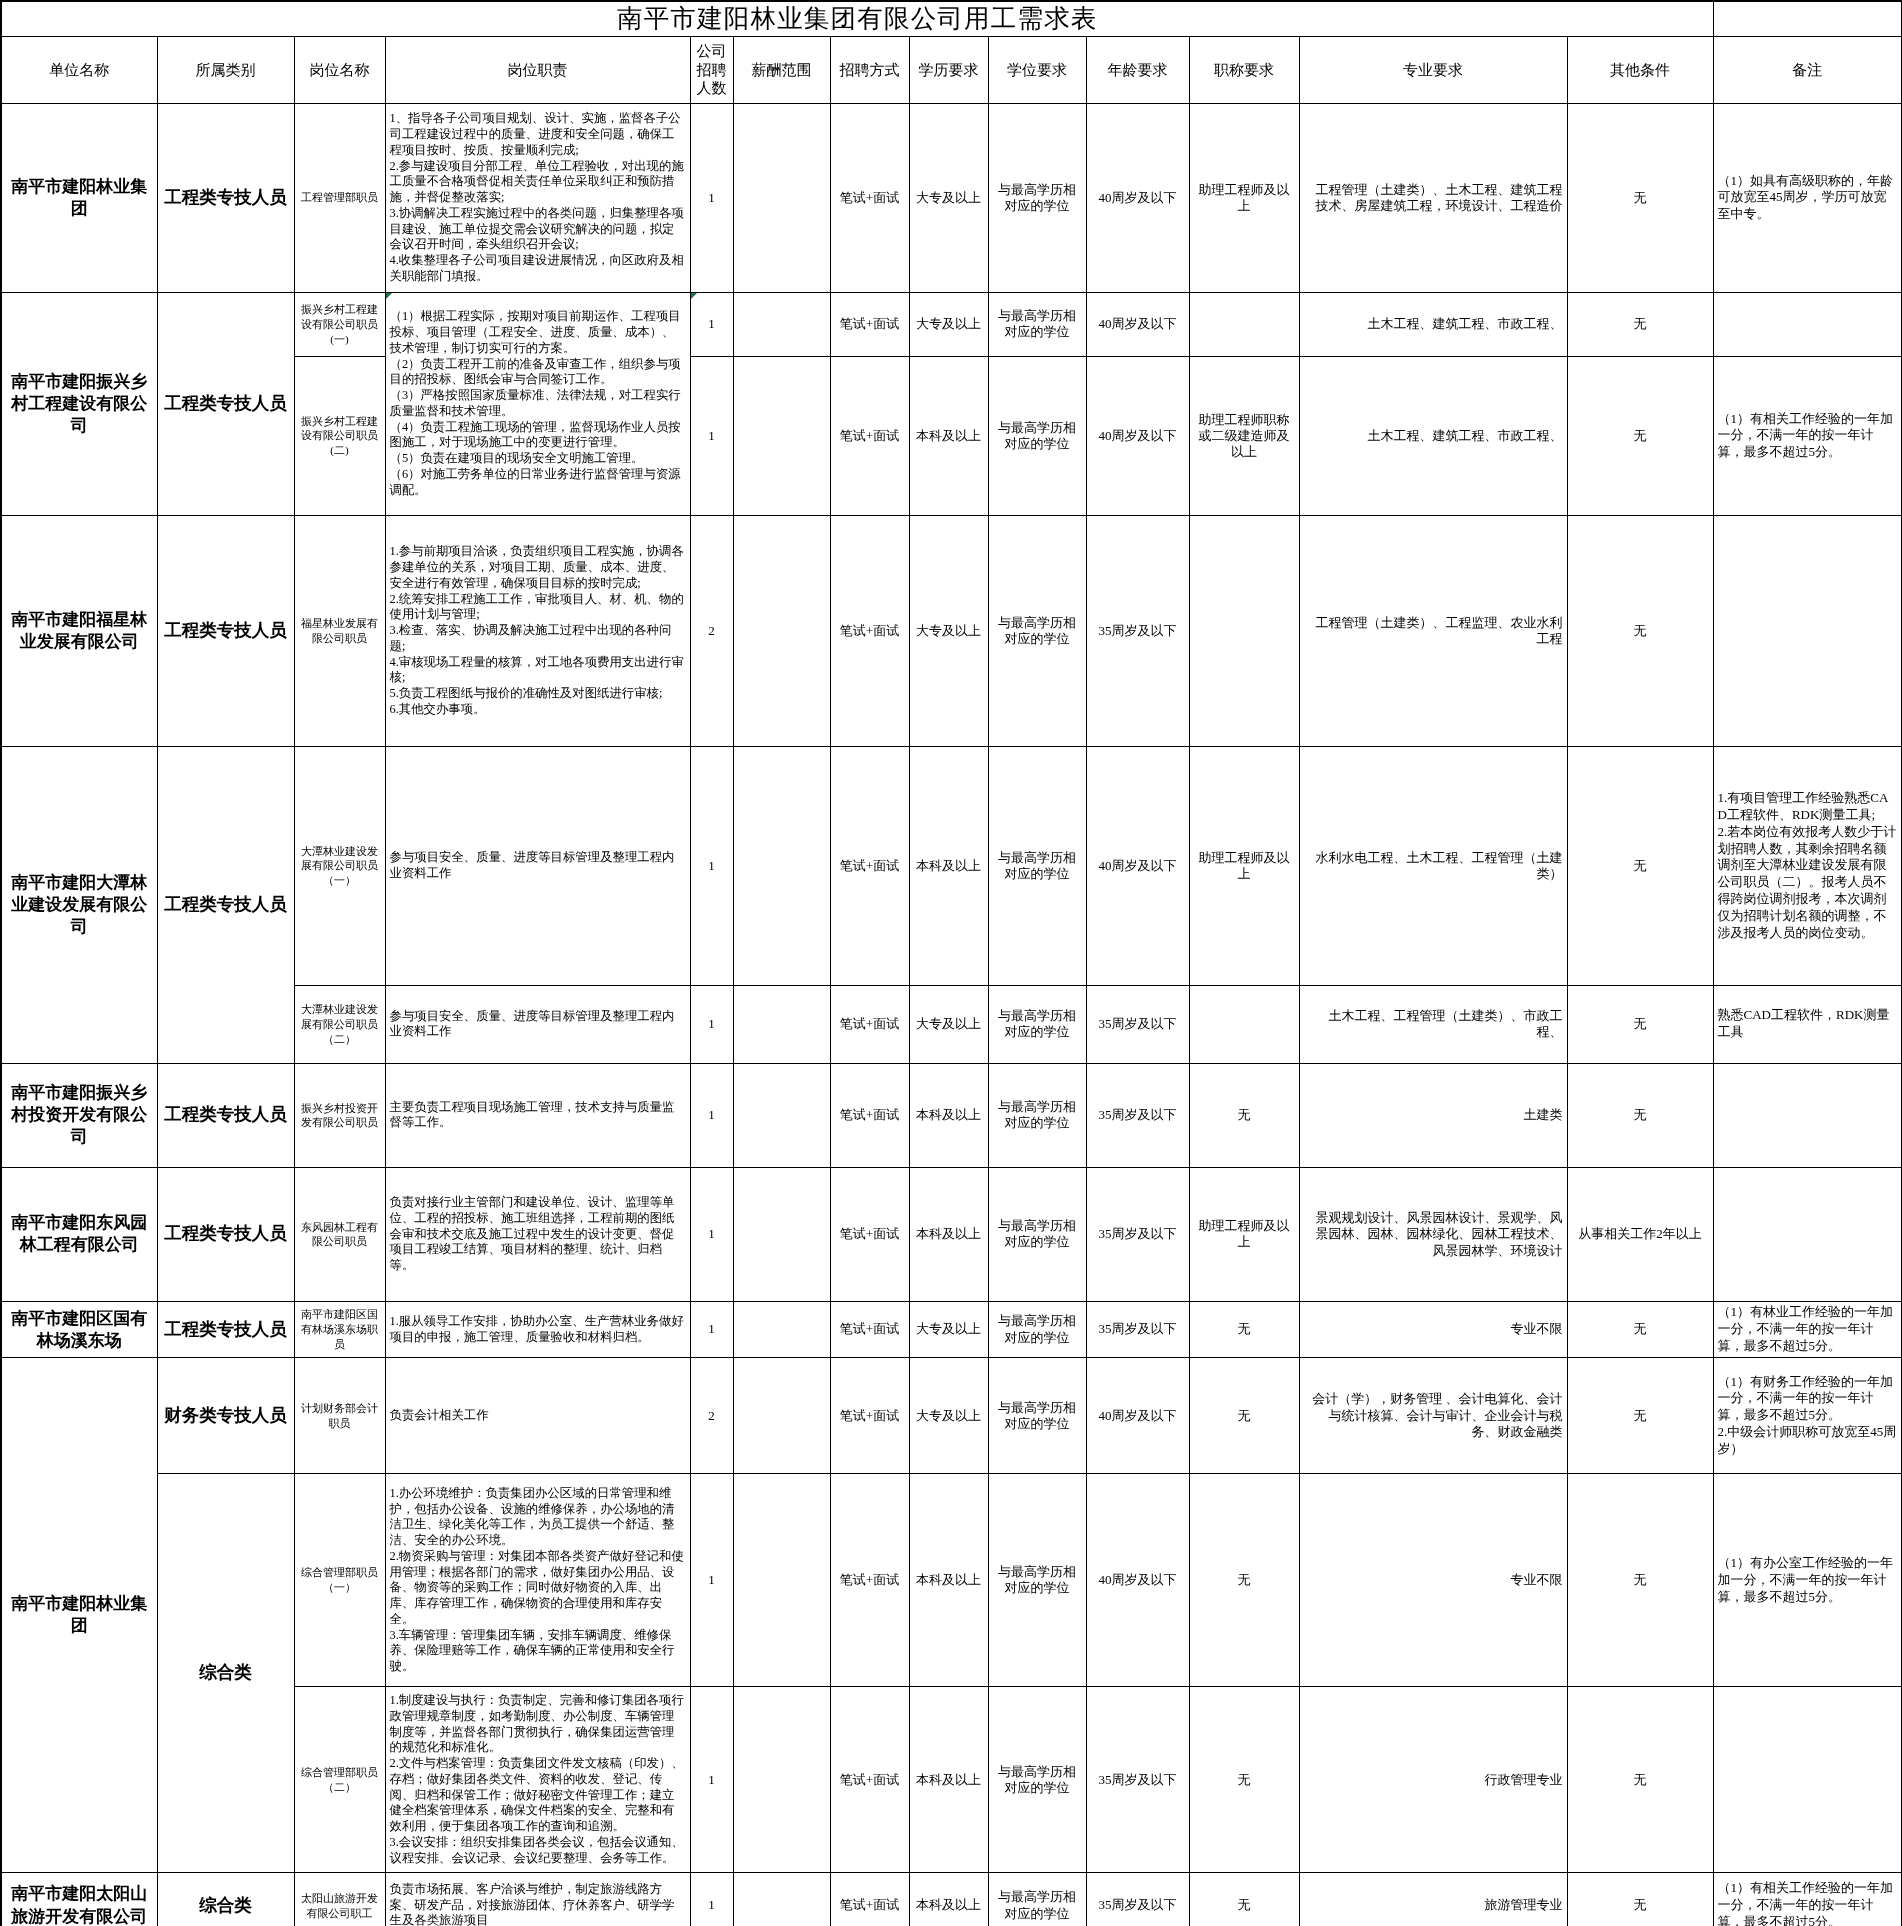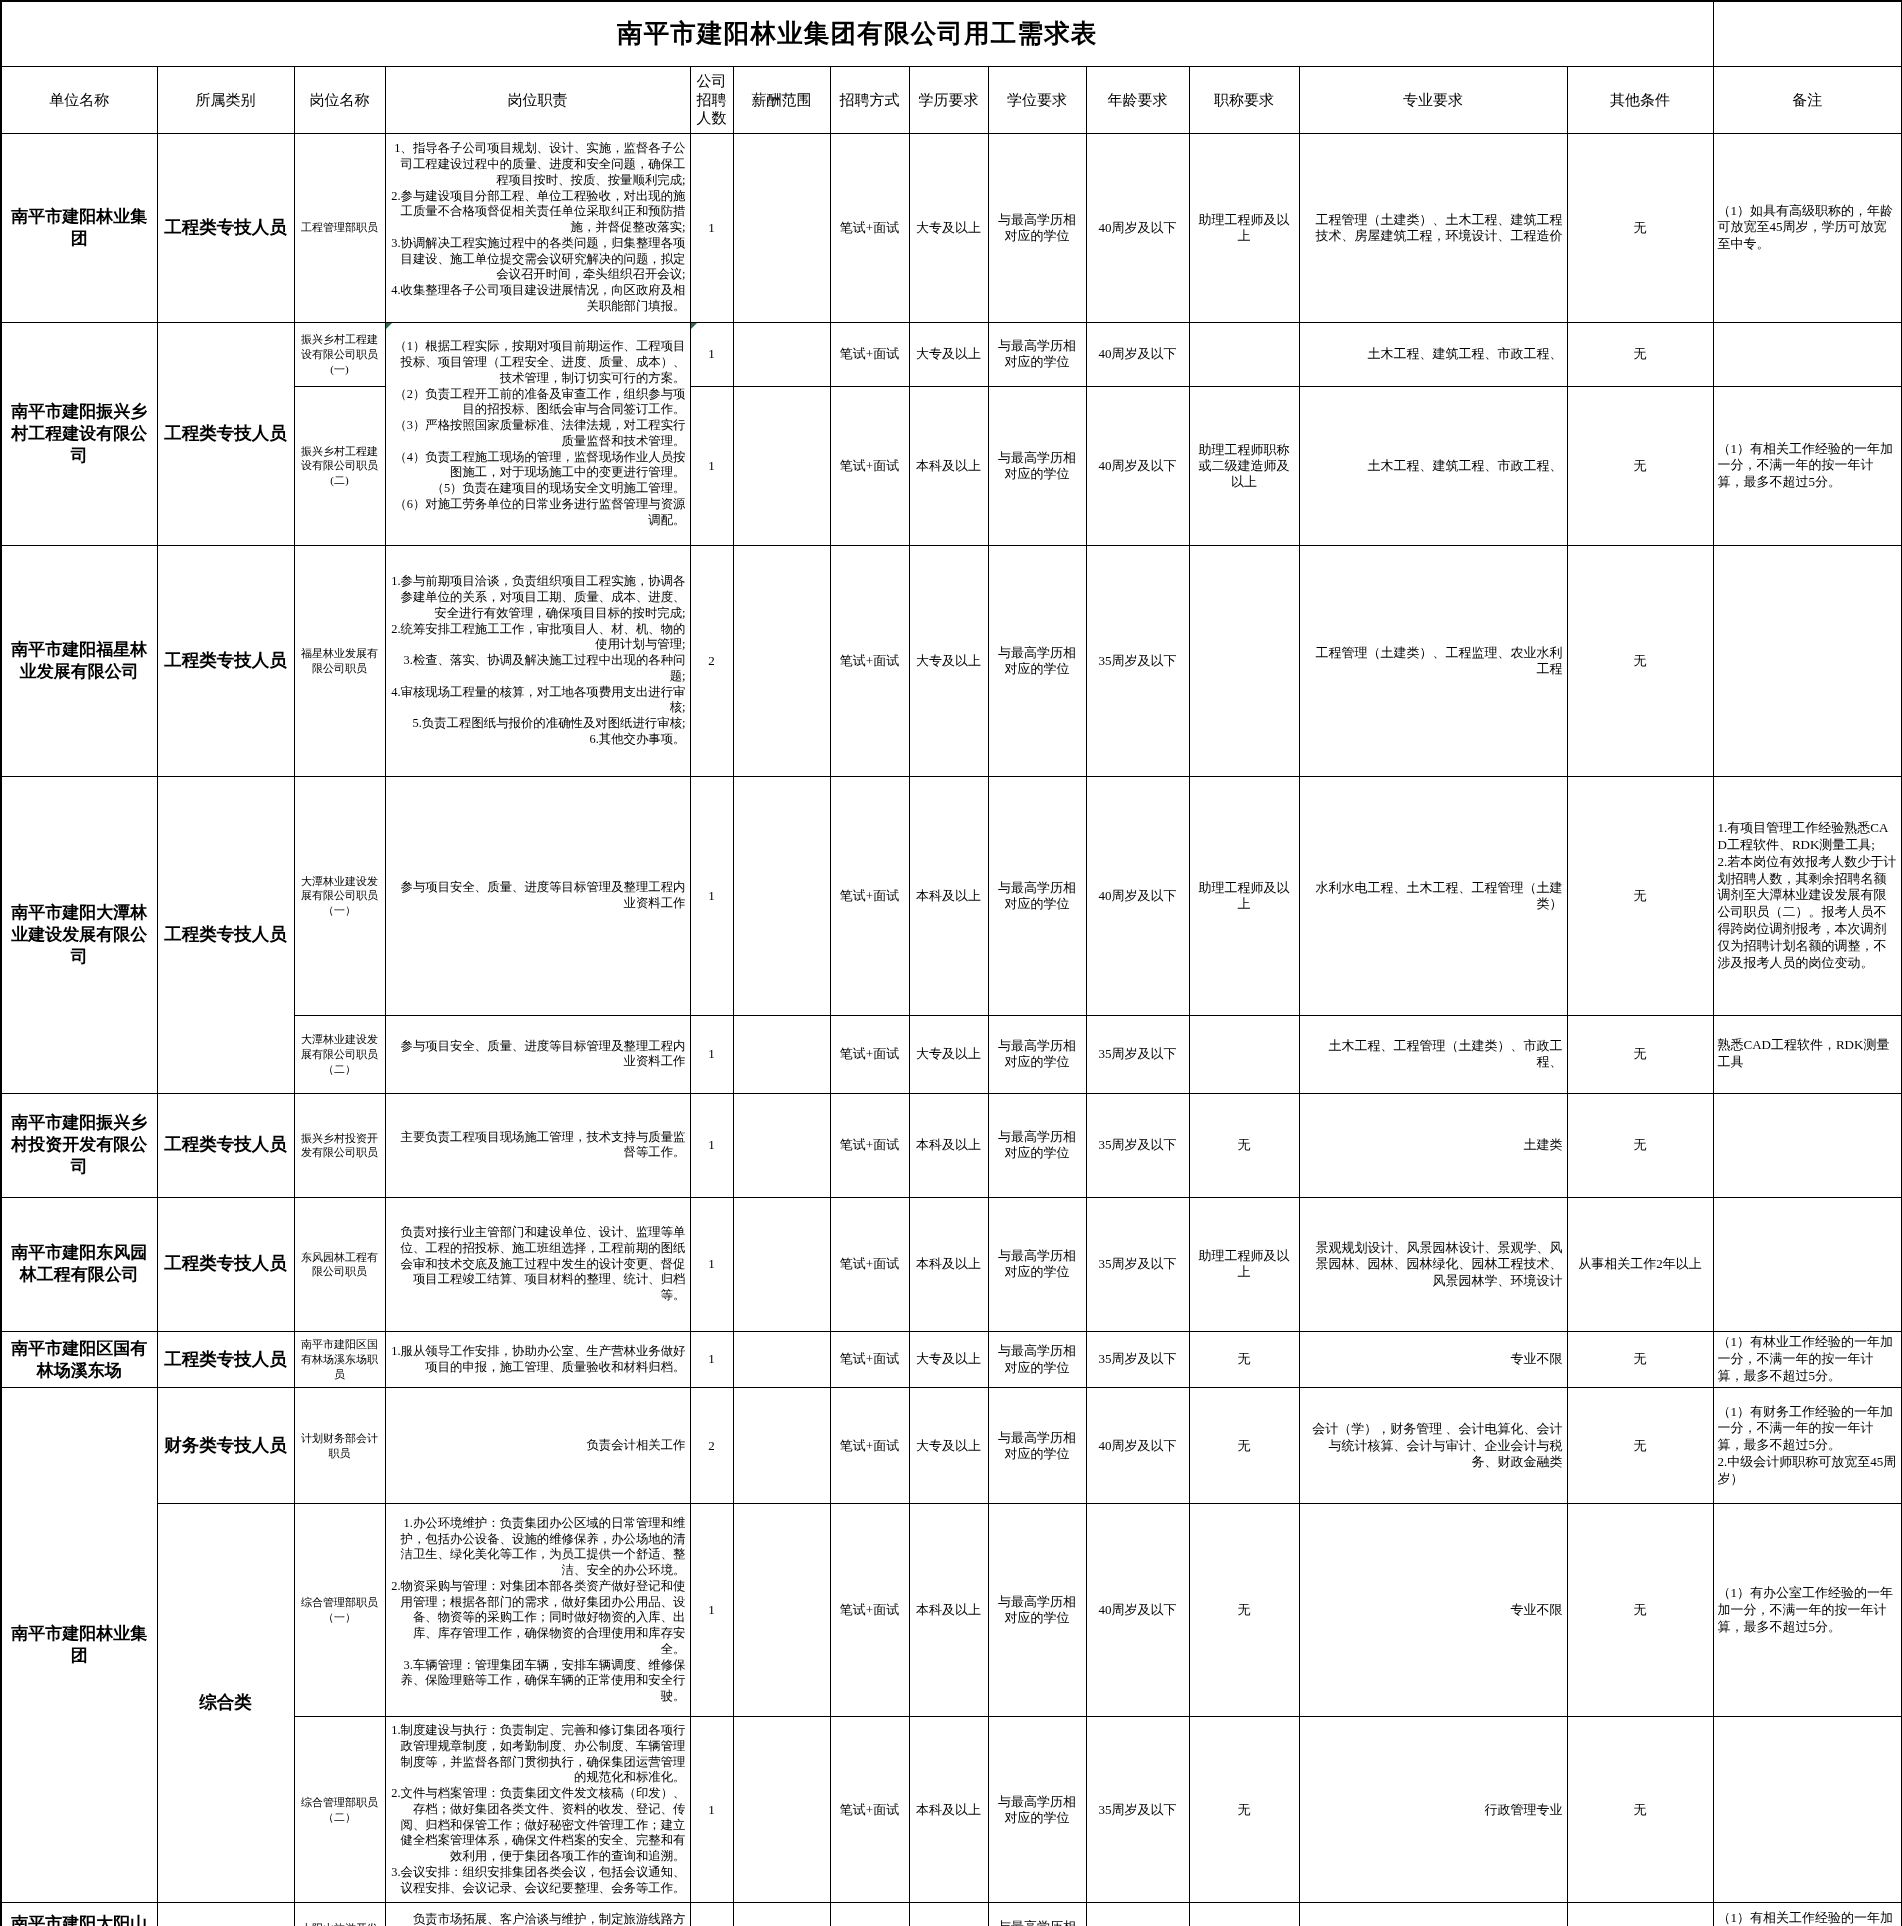--- a/index.html
+++ b/index.html
@@ -2,26 +2,26 @@
 <html style="font-size:6.4px"><head>
 <meta charset="utf-8">
 <style>
   html,body{margin:0;padding:0;background:#fff;}
   body{font-family:"Liberation Serif","DejaVu Serif",serif;color:#000;}
   .sheet{width:1902px;background:#fff;}
   table{border-collapse:collapse;table-layout:fixed;width:1902px;border:2.8px solid #000;}
   td{border-left:0.8px solid #000;border-right:0.8px solid #000;border-top:1.6px solid #000;border-bottom:1.6px solid #000;
      vertical-align:middle;text-align:center;font-size:13px;line-height:1.25;padding:1.6px 3.2px;
      word-break:break-all;overflow-wrap:anywhere;background:#fff;}
-  td.title-cell{font-size:25.5px;font-weight:bold;letter-spacing:1.2px;padding:16px;}
+  td.title-cell{font-size:25.5px;font-weight:normal;letter-spacing:1.2px;padding:1px;}
   td.head{font-size:15px;padding:1.6px 0.8px;margin-left:12px;}
   td.unit{font-size:17px;font-weight:bold;line-height:1.3;padding:1.6px 2.4px;}
   td.cat{font-size:17.5px;font-weight:bold;padding:1.6px 1.6px;}
   td.pos{font-size:11px;line-height:1.35;padding:1.6px 2.4px;font-family:Liberation Serif, serif;}
-  td.wrap{text-align:right;white-space:pre-wrap;line-height:1.27;font-size:12.4px;padding:2.4px 4px;}
+  td.wrap{text-align:left;white-space:pre-wrap;line-height:1.27;font-size:12.4px;padding:2.4px 4px;}
   td.note{text-align:left;white-space:pre-wrap;line-height:1.3;font-size:13px;padding:2.4px 4px;}
   td.maj-l{text-align:right;padding:2.4px 4px;}
   td.maj-c{text-align:right;padding:2.4px 4px;}
   td.err{position:relative;}
   td.err::before{content:"";position:absolute;top:0;left:0;width:0;height:0;
      border-top:6.4px solid #1e7145;border-right:6.4px solid transparent;}
 </style>
 </head>
 <body>
 

